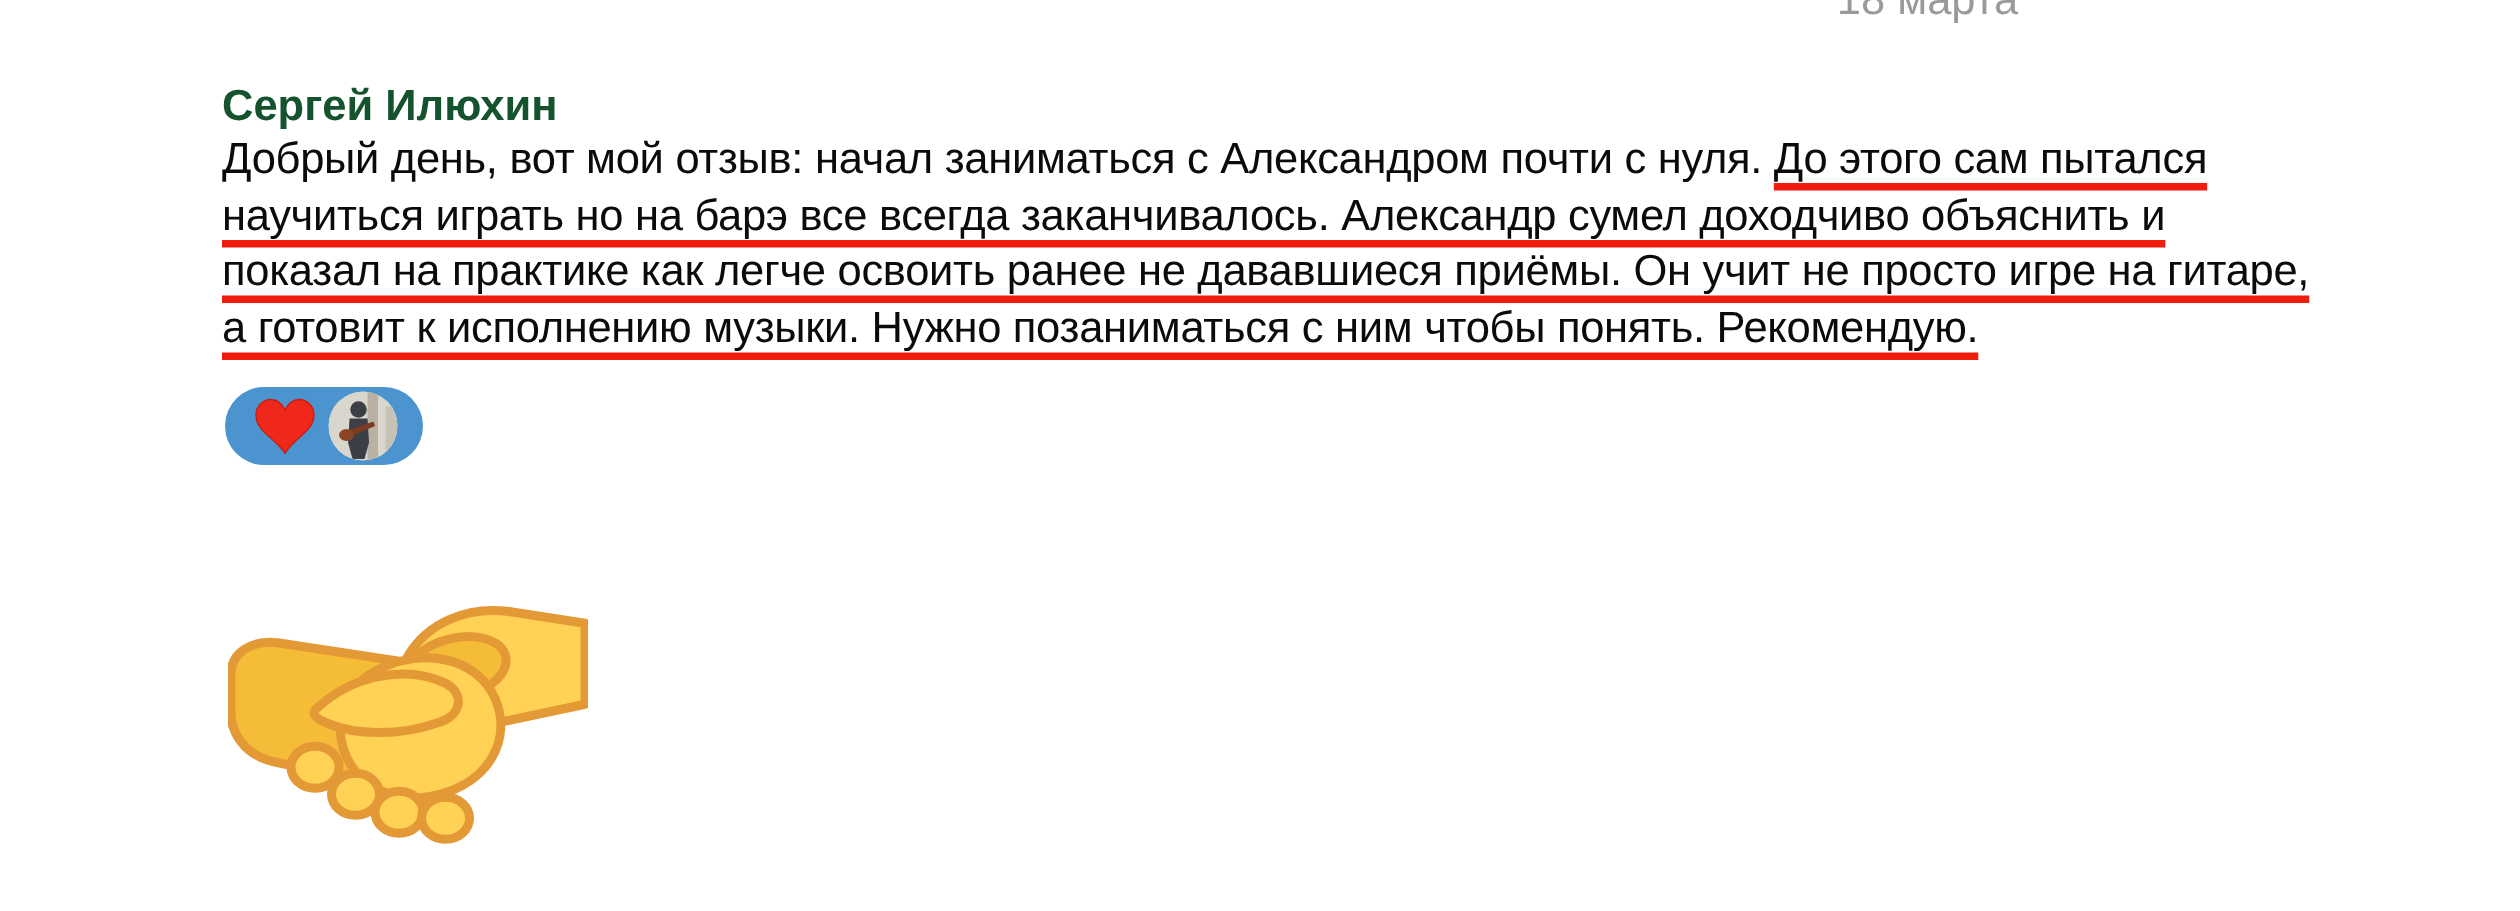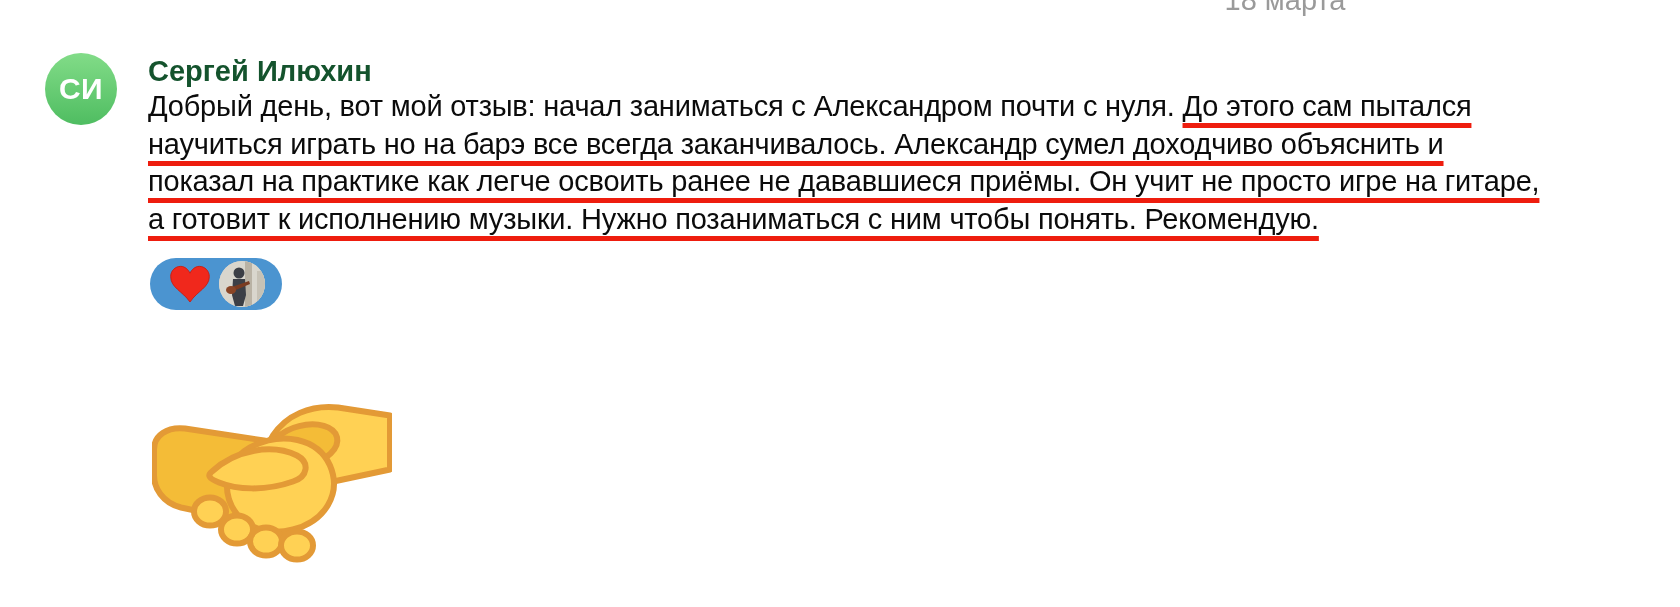--- a/index.html
+++ b/index.html
@@ -40,23 +40,20 @@
   .big-emoji { position:absolute; left:152px; top:383px; width:240px; height:195px;
     cursor:pointer; }
 </style>
 </head>
 <body>
 
 <div class="canvas">
 
   <div class="date-sep">18 марта</div>
 
-  <div class="avatar">
-    <span class="initials">СИ</span>
-  </div>
 
   <div class="sender-name">Сергей Илюхин</div>
 
   <div class="msg-text"><span>Добрый день, вот мой отзыв: начал заниматься с Александром почти с нуля. </span><span class="u">До этого сам пытался научиться играть но на барэ все всегда заканчивалось. Александр сумел доходчиво объяснить и показал на практике как легче освоить ранее не дававшиеся приёмы. Он учит не просто игре на гитаре, а готовит к исполнению музыки. Нужно позаниматься с ним чтобы понять. Рекомендую.</span></div>
 
   <div class="reaction">
     <svg class="heart" viewBox="0 0 34 32">
       <path d="M24.9,1 C21.4,1 18.4,3.8 17,6.8 C15.6,3.8 12.6,1 9.1,1 C4.4,1 0.6,4.9 0.6,9.6 C0.6,19.2 10.4,21.8 17,31.3 C23.3,21.8 33.4,18.9 33.4,9.6 C33.4,4.9 29.6,1 24.9,1 Z" fill="#f0281c" stroke="#c81e12" stroke-width="0.8"></path>
     </svg>
     <div class="r-avatar">

